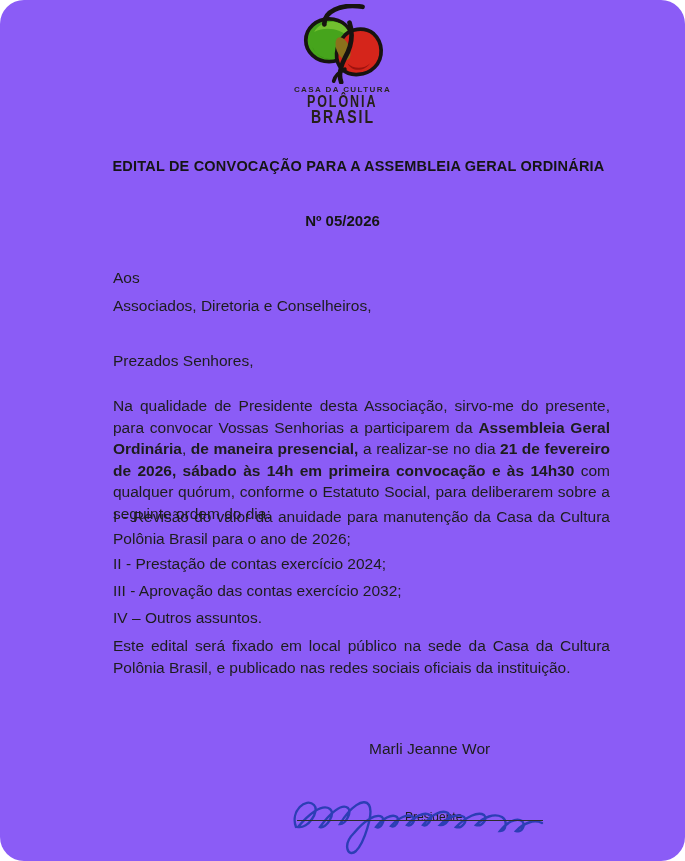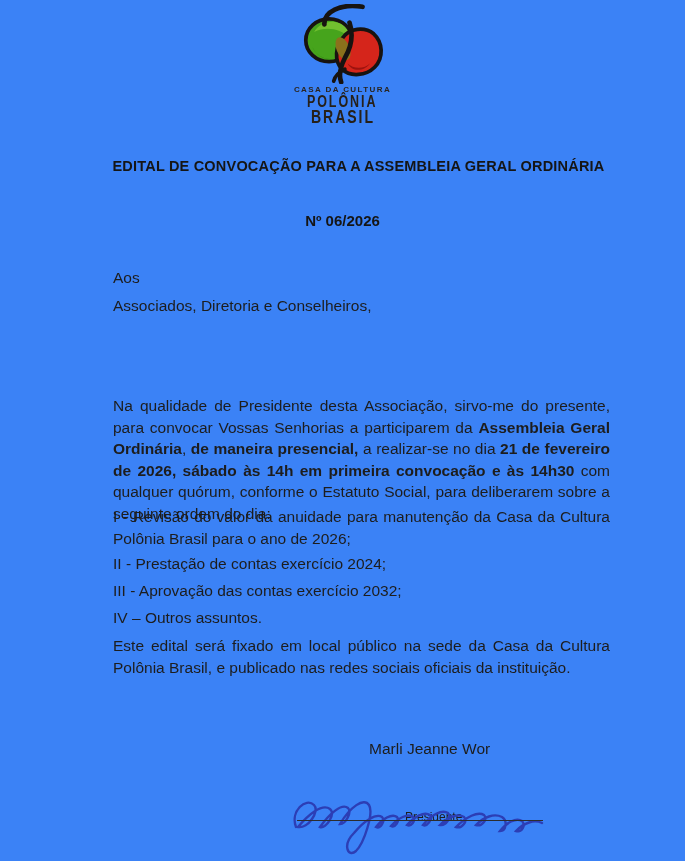--- a/index.html
+++ b/index.html
@@ -1,18 +1,18 @@
 <!DOCTYPE html>
 <html><head>
 <meta charset="utf-8">
 <style>
   html,body { margin:0; padding:0; background:#ffffff; }
   .page {
-    position:relative; width:685px; height:861px; background:#3b82f6;
-    font-family:"Liberation Sans", sans-serif; color:#1d1d1d; overflow:hidden;
+    position:relative; width:685px; height:861px; background:#8b5cf6;
+    font-family:"Liberation Sans", sans-serif; color:#1d1d1d; overflow:hidden;border-radius:24px;
   }
   .abs { position:absolute; }
 
   
   .logo { left:0; right:0; top:4px; display:flex; flex-direction:column; align-items:center; }
   .logo-tagline {
     margin-top:1px; font-size:8px; font-weight:bold; letter-spacing:1.4px;
     color:#2a2520; white-space:nowrap;
   }
   .logo-name {
@@ -72,25 +72,26 @@
       <path d="M76,3 C52,-1 34,9 35,22" fill="none" stroke="#171310" stroke-width="5" stroke-linecap="round"></path>
       <path d="M62,20 C66,32 64,46 57,58 C52,68 50,76 53,84" fill="none" stroke="#171310" stroke-width="5" stroke-linecap="round"></path>
       <path d="M57,70 C51,73 46,78 45,83" fill="none" stroke="#171310" stroke-width="4" stroke-linecap="round"></path>
     </svg>
     <div class="logo-tagline">CASA DA CULTURA</div>
     <div class="logo-name">POLÔNIA</div>
     <div class="logo-name big">BRASIL</div>
   </div>
 
   <div class="abs doc-title">EDITAL DE CONVOCAÇÃO PARA A ASSEMBLEIA GERAL ORDINÁRIA</div>
-  <div class="abs doc-number">Nº 06/2026</div>
+  <div class="abs doc-number">Nº 05/2026</div>
 
   <div class="abs bodytext line-aos">Aos</div>
   <div class="abs bodytext line-assoc">Associados, Diretoria e Conselheiros,</div>
 
+  <div class="abs bodytext salutation">Prezados Senhores,</div>
 
   <p class="abs bodytext just p1"><span>Na qualidade de Presidente desta Associação, sirvo-me do presente, para convocar Vossas Senhorias a participarem da </span><span class="b">Assembleia Geral Ordinária</span><span>, </span><span class="b">de maneira presencial,</span><span> a realizar-se no dia </span><span class="b">21 de fevereiro de 2026, sábado às 14h em primeira convocação e às 14h30</span><span> com qualquer quórum, conforme o Estatuto Social, para deliberarem sobre a seguinte ordem do dia:</span></p>
 
   <p class="abs bodytext just agenda-1">I - Revisão do valor da anuidade para manutenção da Casa da Cultura Polônia Brasil para o ano de 2026;</p>
   <p class="abs bodytext agenda-2">II - Prestação de contas exercício 2024;</p>
   <p class="abs bodytext agenda-3">III - Aprovação das contas exercício 2032;</p>
   <p class="abs bodytext agenda-4">IV – Outros assuntos.</p>
 
   <p class="abs bodytext just closing">Este edital será fixado em local público na sede da Casa da Cultura Polônia Brasil, e publicado nas redes sociais oficiais da instituição.</p>
 

